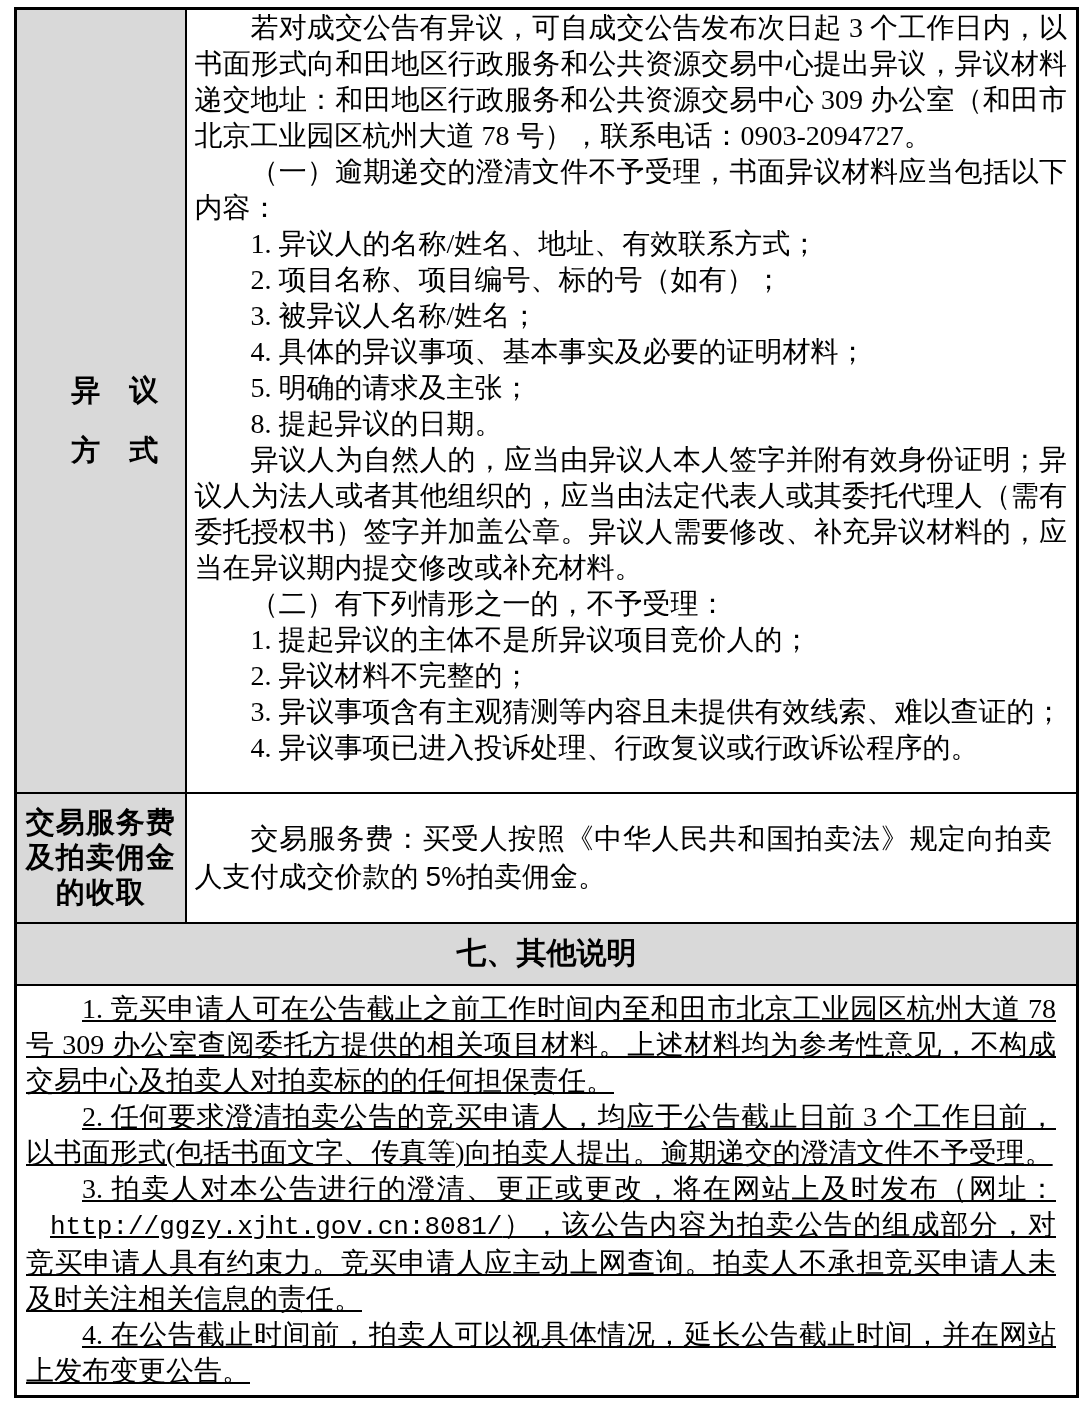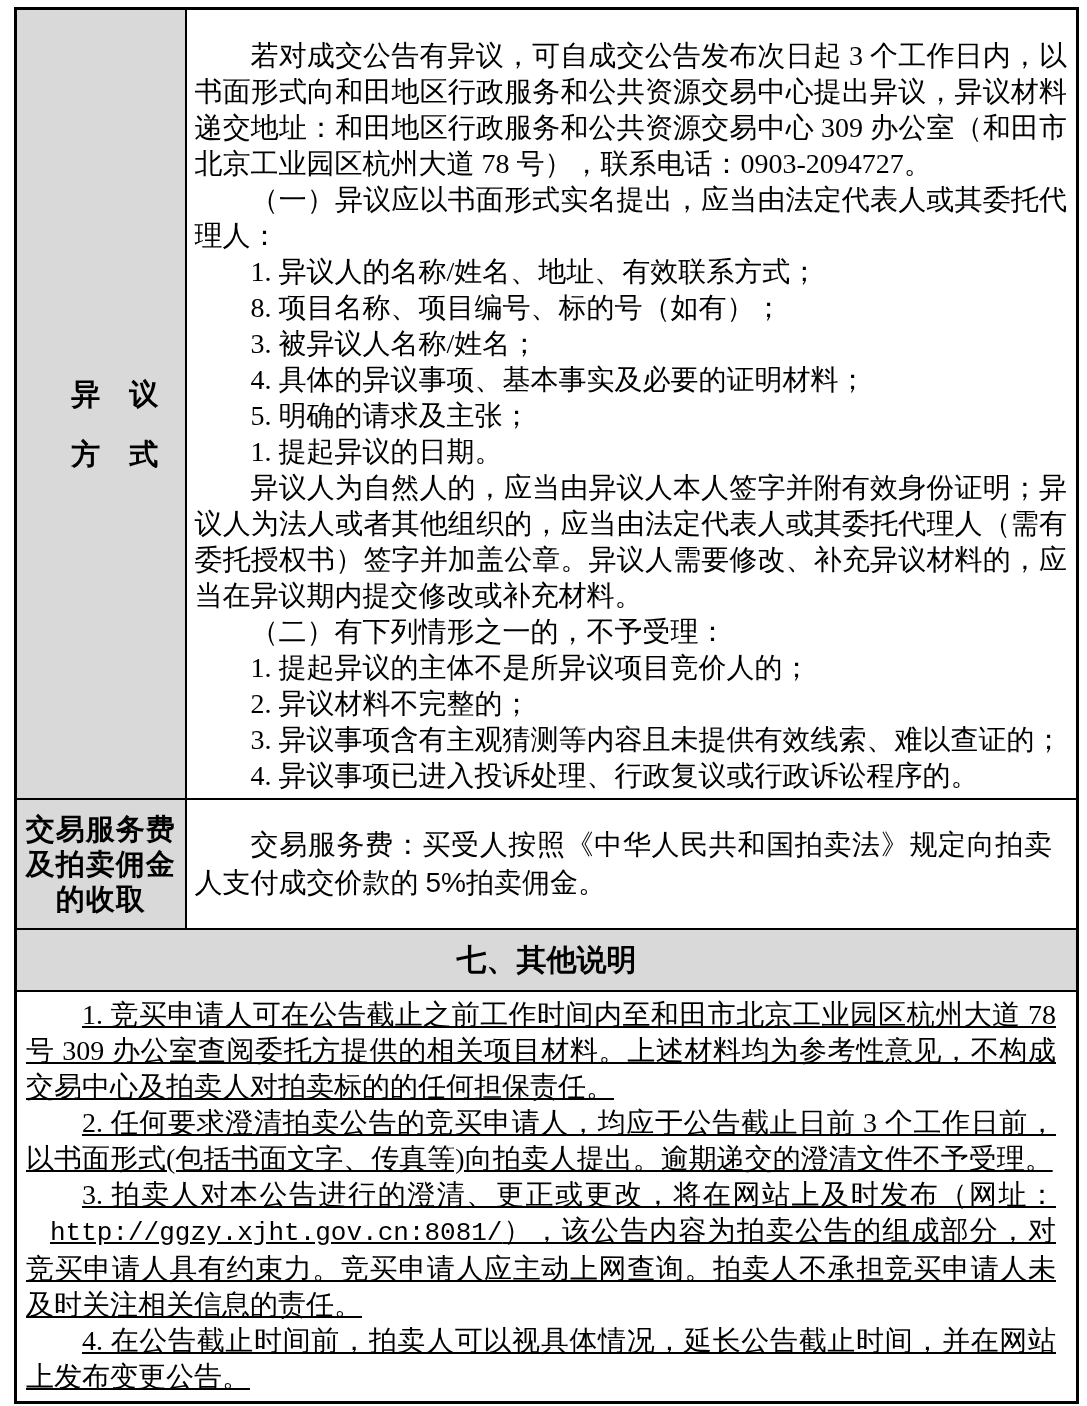--- a/index.html
+++ b/index.html
@@ -42,21 +42,21 @@
     font-size: 29px;
   }
   .objection-label { padding-top: 40px; }
   .objection-label .label-line { line-height: 36px; margin-left: 28px; }
   .objection-label .label-gap  { height: 24px; }
   .fee-label .label-line { line-height: 35px; letter-spacing: 1px; }
 
   
   .content-cell {
     vertical-align: top;
-    padding: 28px 9px 4px 8px;
+    padding: 0 9px 4px 8px;
     font-size: 28px;
     line-height: 36px;
     text-align: justify;
     text-justify: inter-ideograph;
   }
   .content-cell p, .notes-cell p {
     margin: 0;
     text-indent: 2em;
   }
   .fee-content {
@@ -110,27 +110,27 @@
 
     <tbody>
         <tr style="height:784px;">
       <td class="label-cell objection-label">
         <div class="label-line">异　议</div>
         <div class="label-gap"></div>
         <div class="label-line">方　式</div>
       </td>
       <td class="content-cell">
         <p>若对成交公告有异议，可自成交公告发布次日起 3 个工作日内，以书面形式向和田地区行政服务和公共资源交易中心提出异议，异议材料递交地址：和田地区行政服务和公共资源交易中心 309 办公室（和田市北京工业园区杭州大道 78 号），联系电话：0903-2094727。</p>
-        <p>（一）异议应以书面形式实名提出，应当由法定代表人或其委托代理人：</p>
+        <p>（一）逾期递交的澄清文件不予受理，书面异议材料应当包括以下内容：</p>
         <p>1. 异议人的名称/姓名、地址、有效联系方式；</p>
-        <p>8. 项目名称、项目编号、标的号（如有）；</p>
+        <p>2. 项目名称、项目编号、标的号（如有）；</p>
         <p>3. 被异议人名称/姓名；</p>
         <p>4. 具体的异议事项、基本事实及必要的证明材料；</p>
         <p>5. 明确的请求及主张；</p>
-        <p>1. 提起异议的日期。</p>
+        <p>8. 提起异议的日期。</p>
         <p>异议人为自然人的，应当由异议人本人签字并附有效身份证明；异议人为法人或者其他组织的，应当由法定代表人或其委托代理人（需有委托授权书）签字并加盖公章。异议人需要修改、补充异议材料的，应当在异议期内提交修改或补充材料。</p>
         <p>（二）有下列情形之一的，不予受理：</p>
         <p>1. 提起异议的主体不是所异议项目竞价人的；</p>
         <p>2. 异议材料不完整的；</p>
         <p>3. 异议事项含有主观猜测等内容且未提供有效线索、难以查证的；</p>
         <p>4. 异议事项已进入投诉处理、行政复议或行政诉讼程序的。</p>
       </td>
     </tr>
 
     <tr style="height:130px;">

